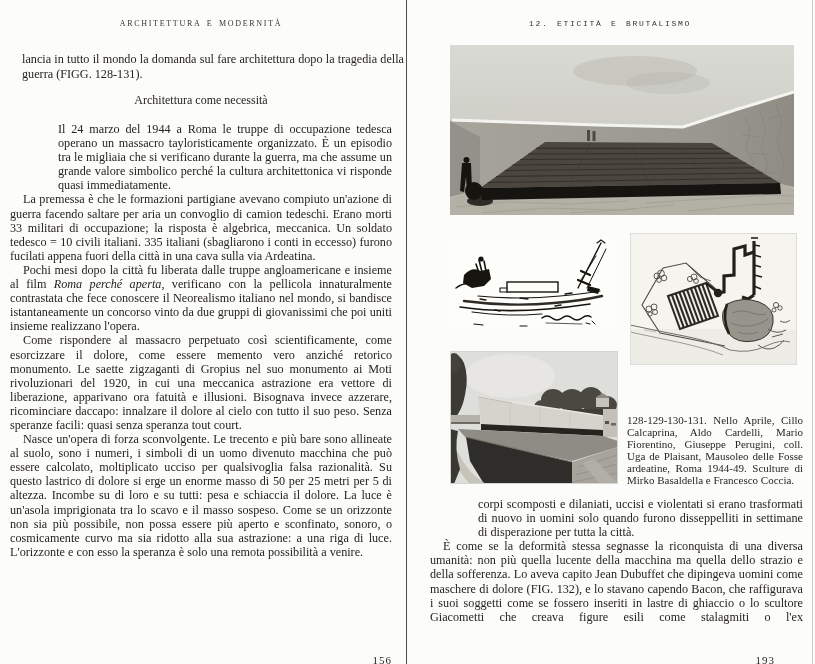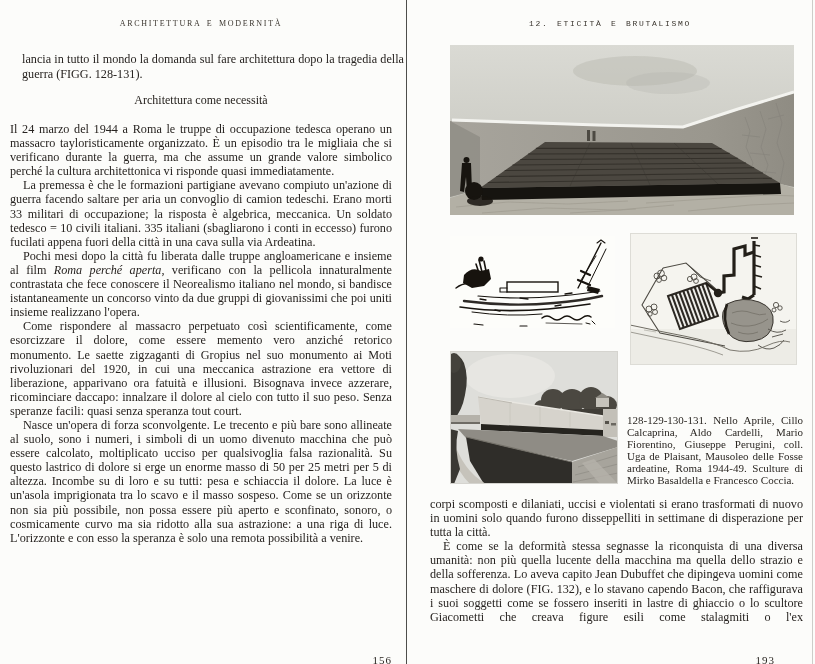--- a/index.html
+++ b/index.html
@@ -37,21 +37,21 @@
   }
   .rh-left { left: 10px; top: 19px; width: 382px; }
   .rh-right { left: 430px; top: 19px; width: 360px; font-family: Liberation Mono, monospace; }
   .body-text {
     font-size: 12.2px;
     line-height: 14.1px;
     text-align: justify;
     hyphens: auto;
   }
   .body-text p { margin: 0; text-indent: 13px; }
-  .body-text p.noindent { text-indent: 0; }
+  .body-text p.noindent { text-indent: 0; margin-left: 48px; }
   .body-text p.runon { text-align-last: justify; }
   .intro-par {
     position: absolute;
     left: 10px; top: 40px; width: 382px;
     font-size: 12.2px; line-height: 14.6px;
     text-align: justify; margin: 12px;
   }
   .section-heading {
     position: absolute;
     left: 10px; top: 93px; width: 382px;

